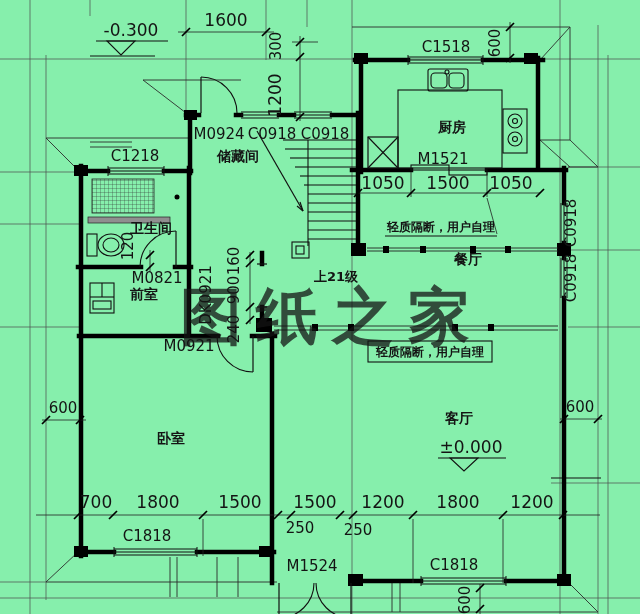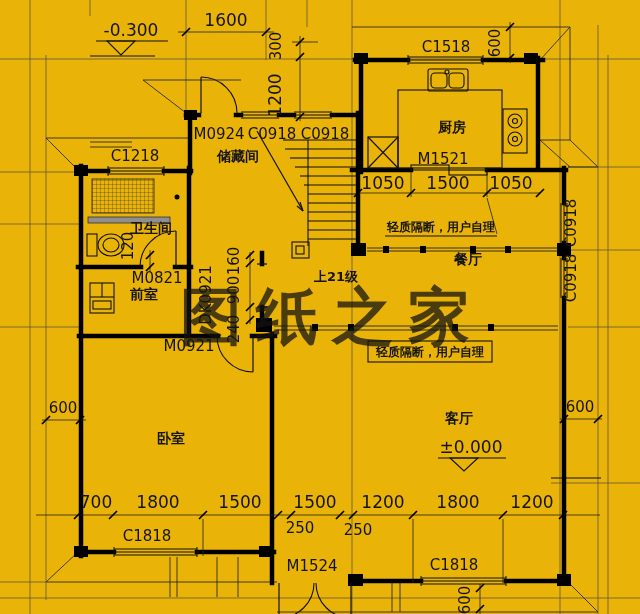--- a/index.html
+++ b/index.html
@@ -1,16 +1,16 @@
 <!DOCTYPE html>
 <html><head>
 <meta charset="utf-8">
 <style>
   html,body{margin:0;padding:0;background:#fff;}
-  .sheet{position:relative;width:640px;height:614px;background:#eab308;overflow:hidden;
+  .sheet{position:relative;width:640px;height:614px;background:#86efac;overflow:hidden;
          font-family:"DejaVu Sans",sans-serif;}
   svg{position:absolute;left:0;top:0;}
   .grid{stroke:#4a4a4a;stroke-width:0.7;}
   .eave{stroke:#2b2b2b;stroke-width:0.9;fill:none;}
   .wall{stroke:#000;stroke-width:4.5;stroke-linecap:square;}
   .win{stroke:#111;stroke-width:1;}
   .fix{stroke:#111;stroke-width:1.1;fill:none;}
   .med{stroke:#111;stroke-width:1.2;fill:none;}
   .part{stroke:#222;stroke-width:0.9;}
   .dimline{stroke:#222;stroke-width:0.8;}

